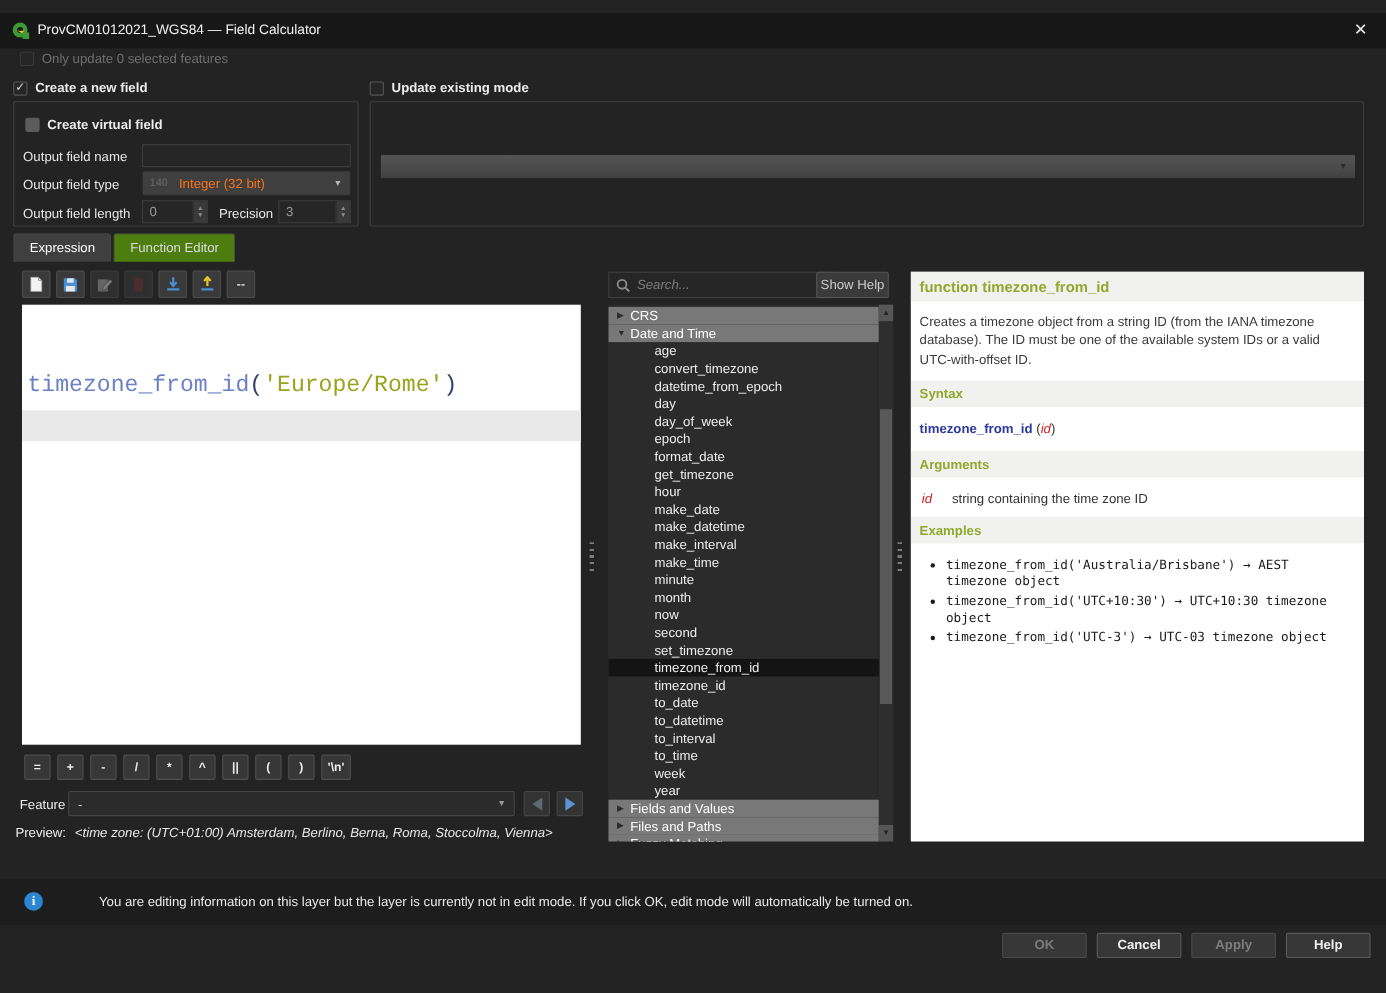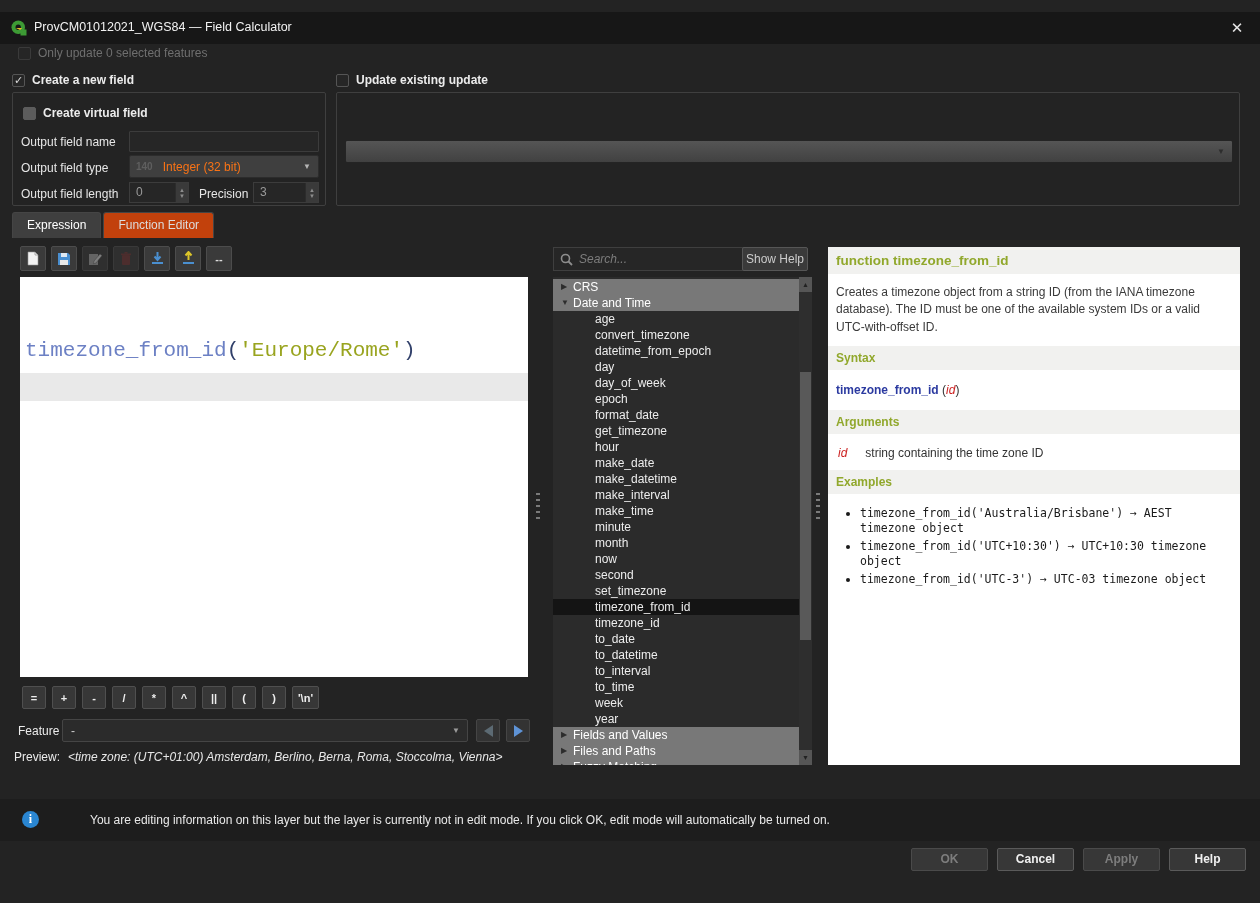--- a/index.html
+++ b/index.html
@@ -35,21 +35,21 @@
   .combobox .arrow { margin-left:auto; margin-right:7px; font-size:8px; color:#b5b5b5; }
   .combobox.disabledgrad { background:linear-gradient(#555,#414141); border-color:#242424; }
   .combobox.disabledgrad .arrow { color:#2d2d2d; }
   .spin { position:absolute; background:#262626; border:1px solid #3c3c3c; display:flex; }
   .spin .val { flex:1; color:#9a9a9a; padding:2px 0 0 6px; }
   .spin .arrows { width:13px; background:#3a3a3a; border-left:1px solid #2c2c2c; display:flex;
     flex-direction:column; align-items:center; justify-content:center; }
   .spin .arrows span { font-size:6px; color:#8d8d8d; line-height:6px; }
   
   .tabs { position:absolute; left:12px; top:212px; display:flex; gap:2px; }
-  .tab { height:26px; padding:0 14px; line-height:25px; background:#c2410c; border:1px solid #454545;
+  .tab { height:26px; padding:0 14px; line-height:25px; background:#4d7c0f; border:1px solid #454545;
     border-bottom:none; border-radius:3px 3px 0 0; color:#dcdcdc; }
   .tab.active { background:#3f3f3f; color:#ffffff; }
   
   .exp-toolbar { position:absolute; left:20px; top:246px; display:flex; gap:5px; }
   .tbtn { width:26px; height:25px; background:#3a3a3a; border:1px solid #4c4c4c; border-radius:2px;
     display:flex; align-items:center; justify-content:center; color:#dcdcdc; font-weight:bold; font-size:11px; }
   .tbtn.dim { opacity:.55; }
   
   .editor { position:absolute; left:20px; top:277px; width:508px; height:400px; background:#ffffff; }
   .editor .codeline { position:absolute; left:5px; top:62px; font-family:Liberation Mono, monospace;
@@ -139,21 +139,21 @@
 <div class="cb disabled" style="left:18px; top:46px;">
   <span class="box"></span>
   <span class="lbl">Only update 0 selected features</span>
 </div>
 <div class="cb checked bold" style="left:12px; top:73px;">
   <span class="box">✓</span>
   <span class="lbl">Create a new field</span>
 </div>
 <div class="cb bold" style="left:336px; top:73px;">
   <span class="box"></span>
-  <span class="lbl">Update existing update</span>
+  <span class="lbl">Update existing mode</span>
 </div>
 
 <div class="groupbox" style="left:12px; top:92px; width:314px; height:114px;">
   <div class="cb bold graybox" style="left:10px; top:13px;">
     <span class="box"></span>
     <span class="lbl">Create virtual field</span>
   </div>
   <span class="fieldlabel" style="left:8px; top:42px;">Output field name</span>
   <div class="textinput" style="left:116px; top:38px; width:190px; height:21px;" title=""></div>
   <span class="fieldlabel" style="left:8px; top:68px;">Output field type</span>

